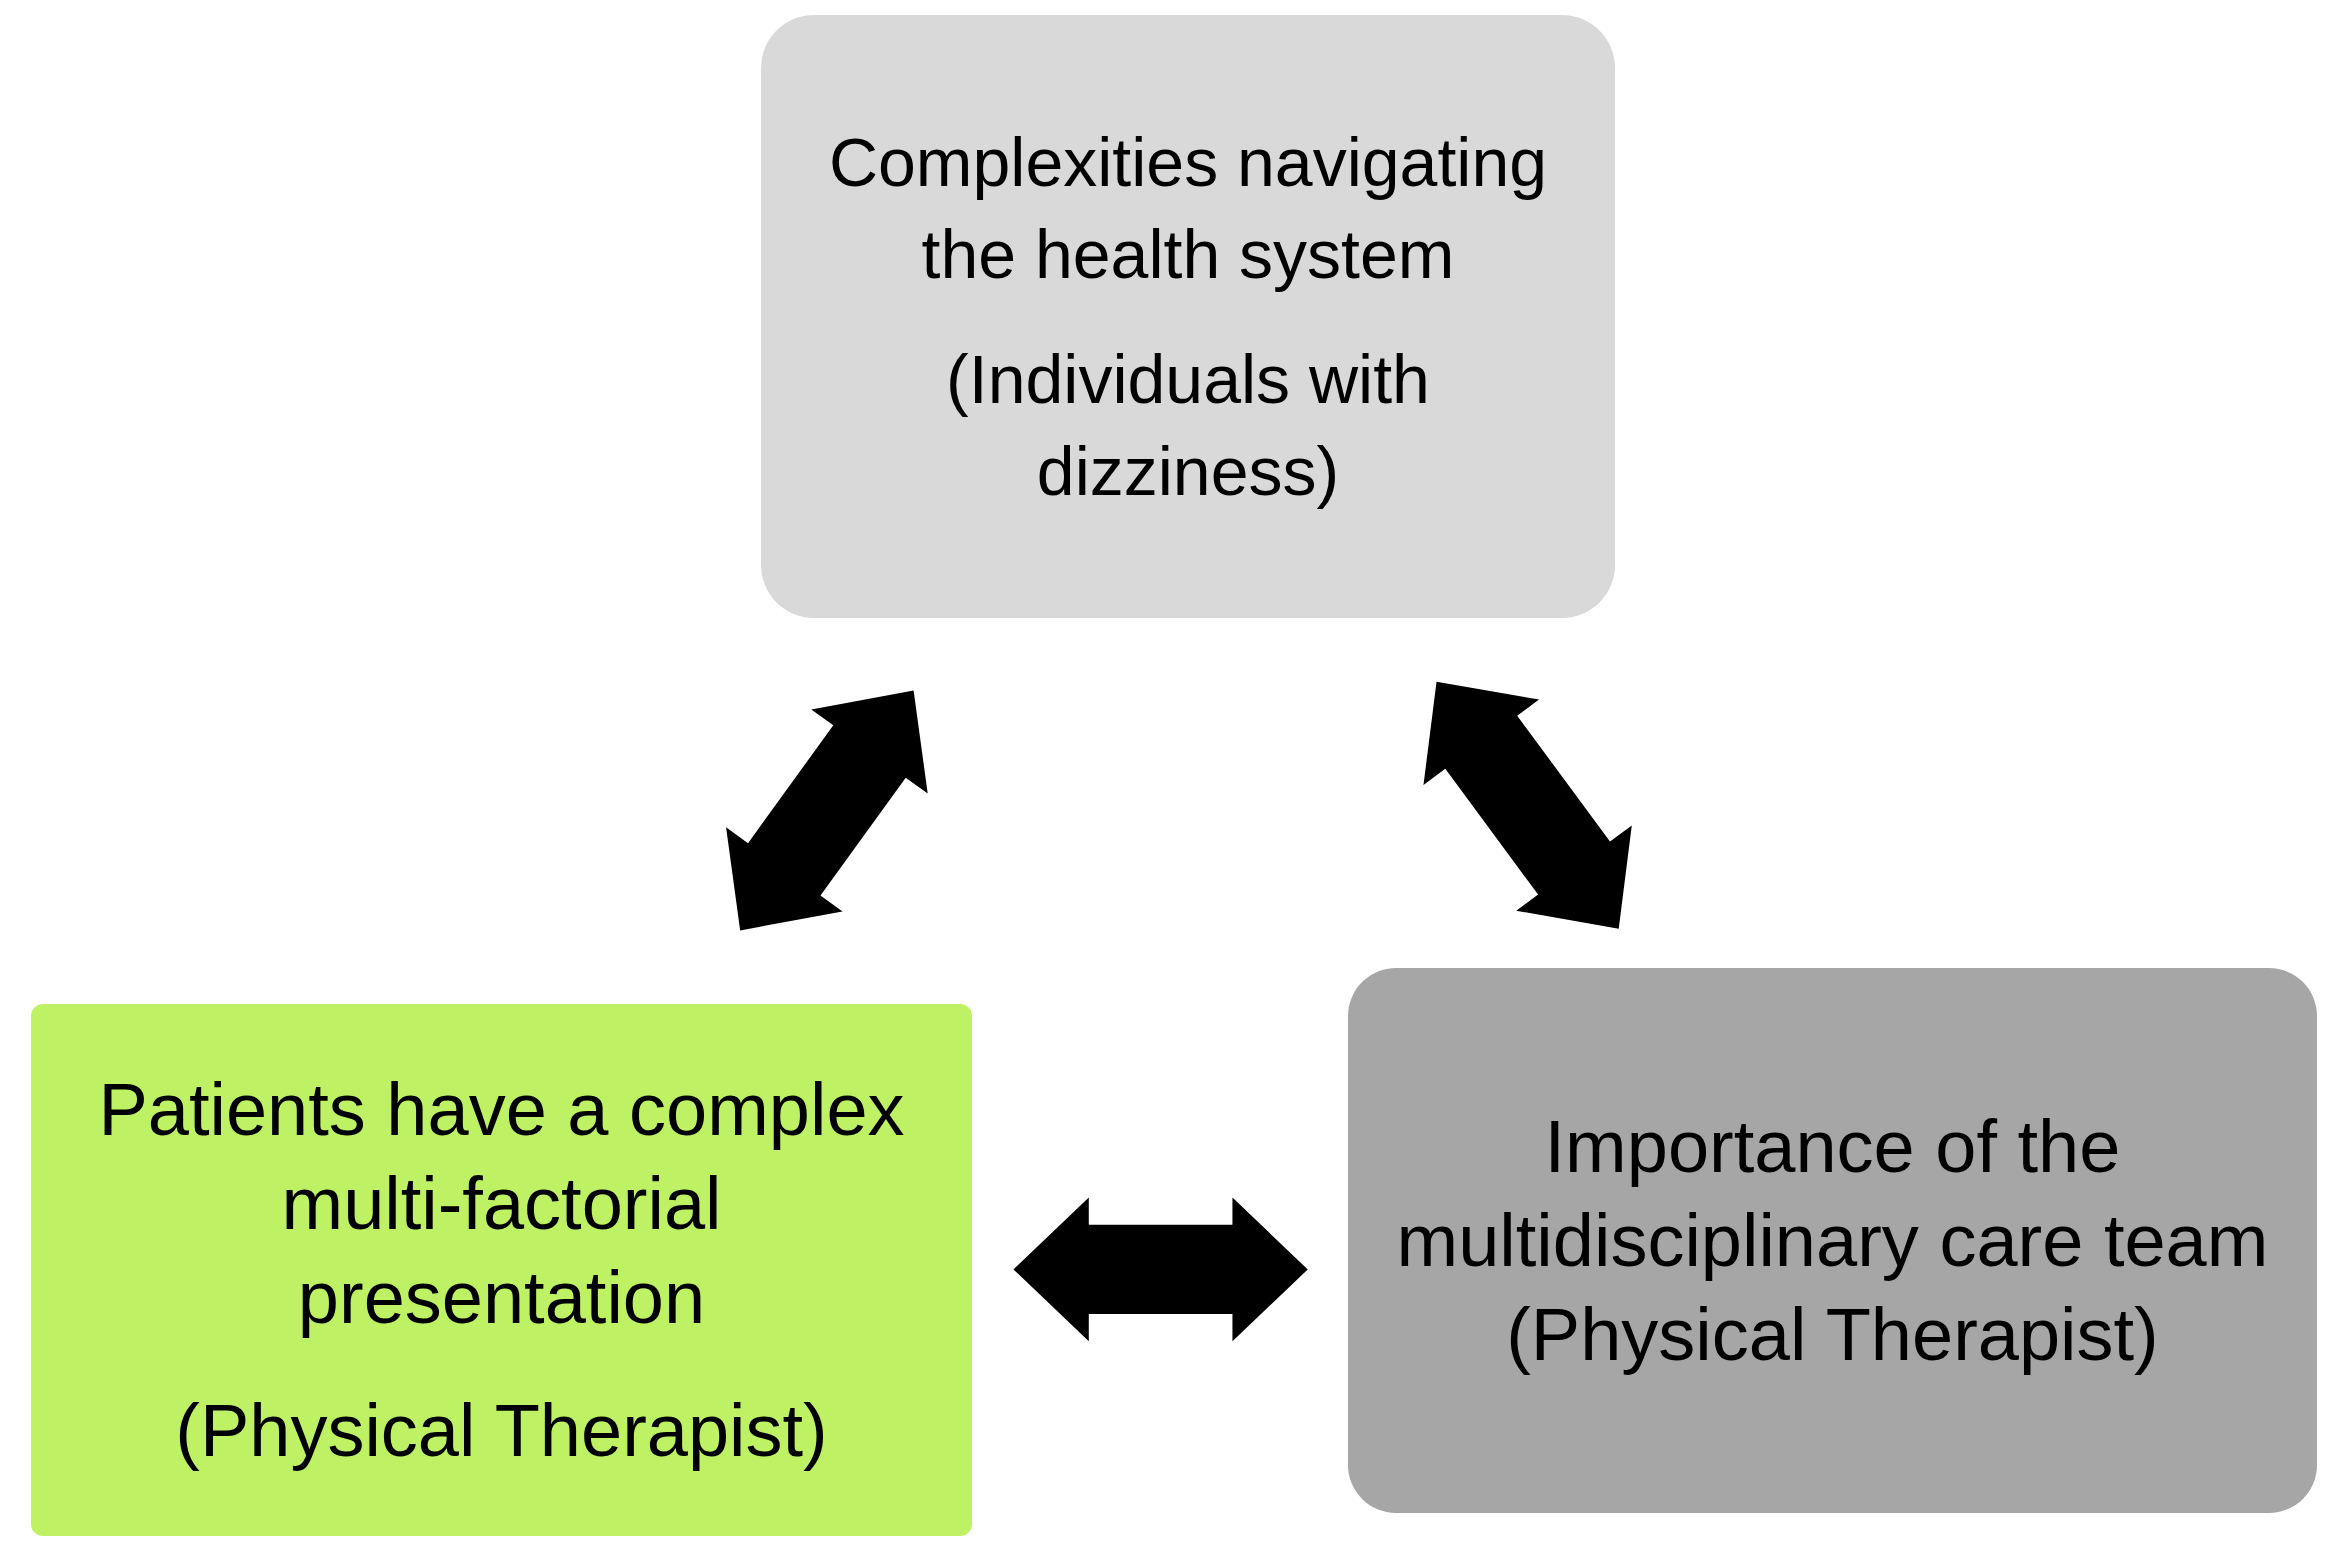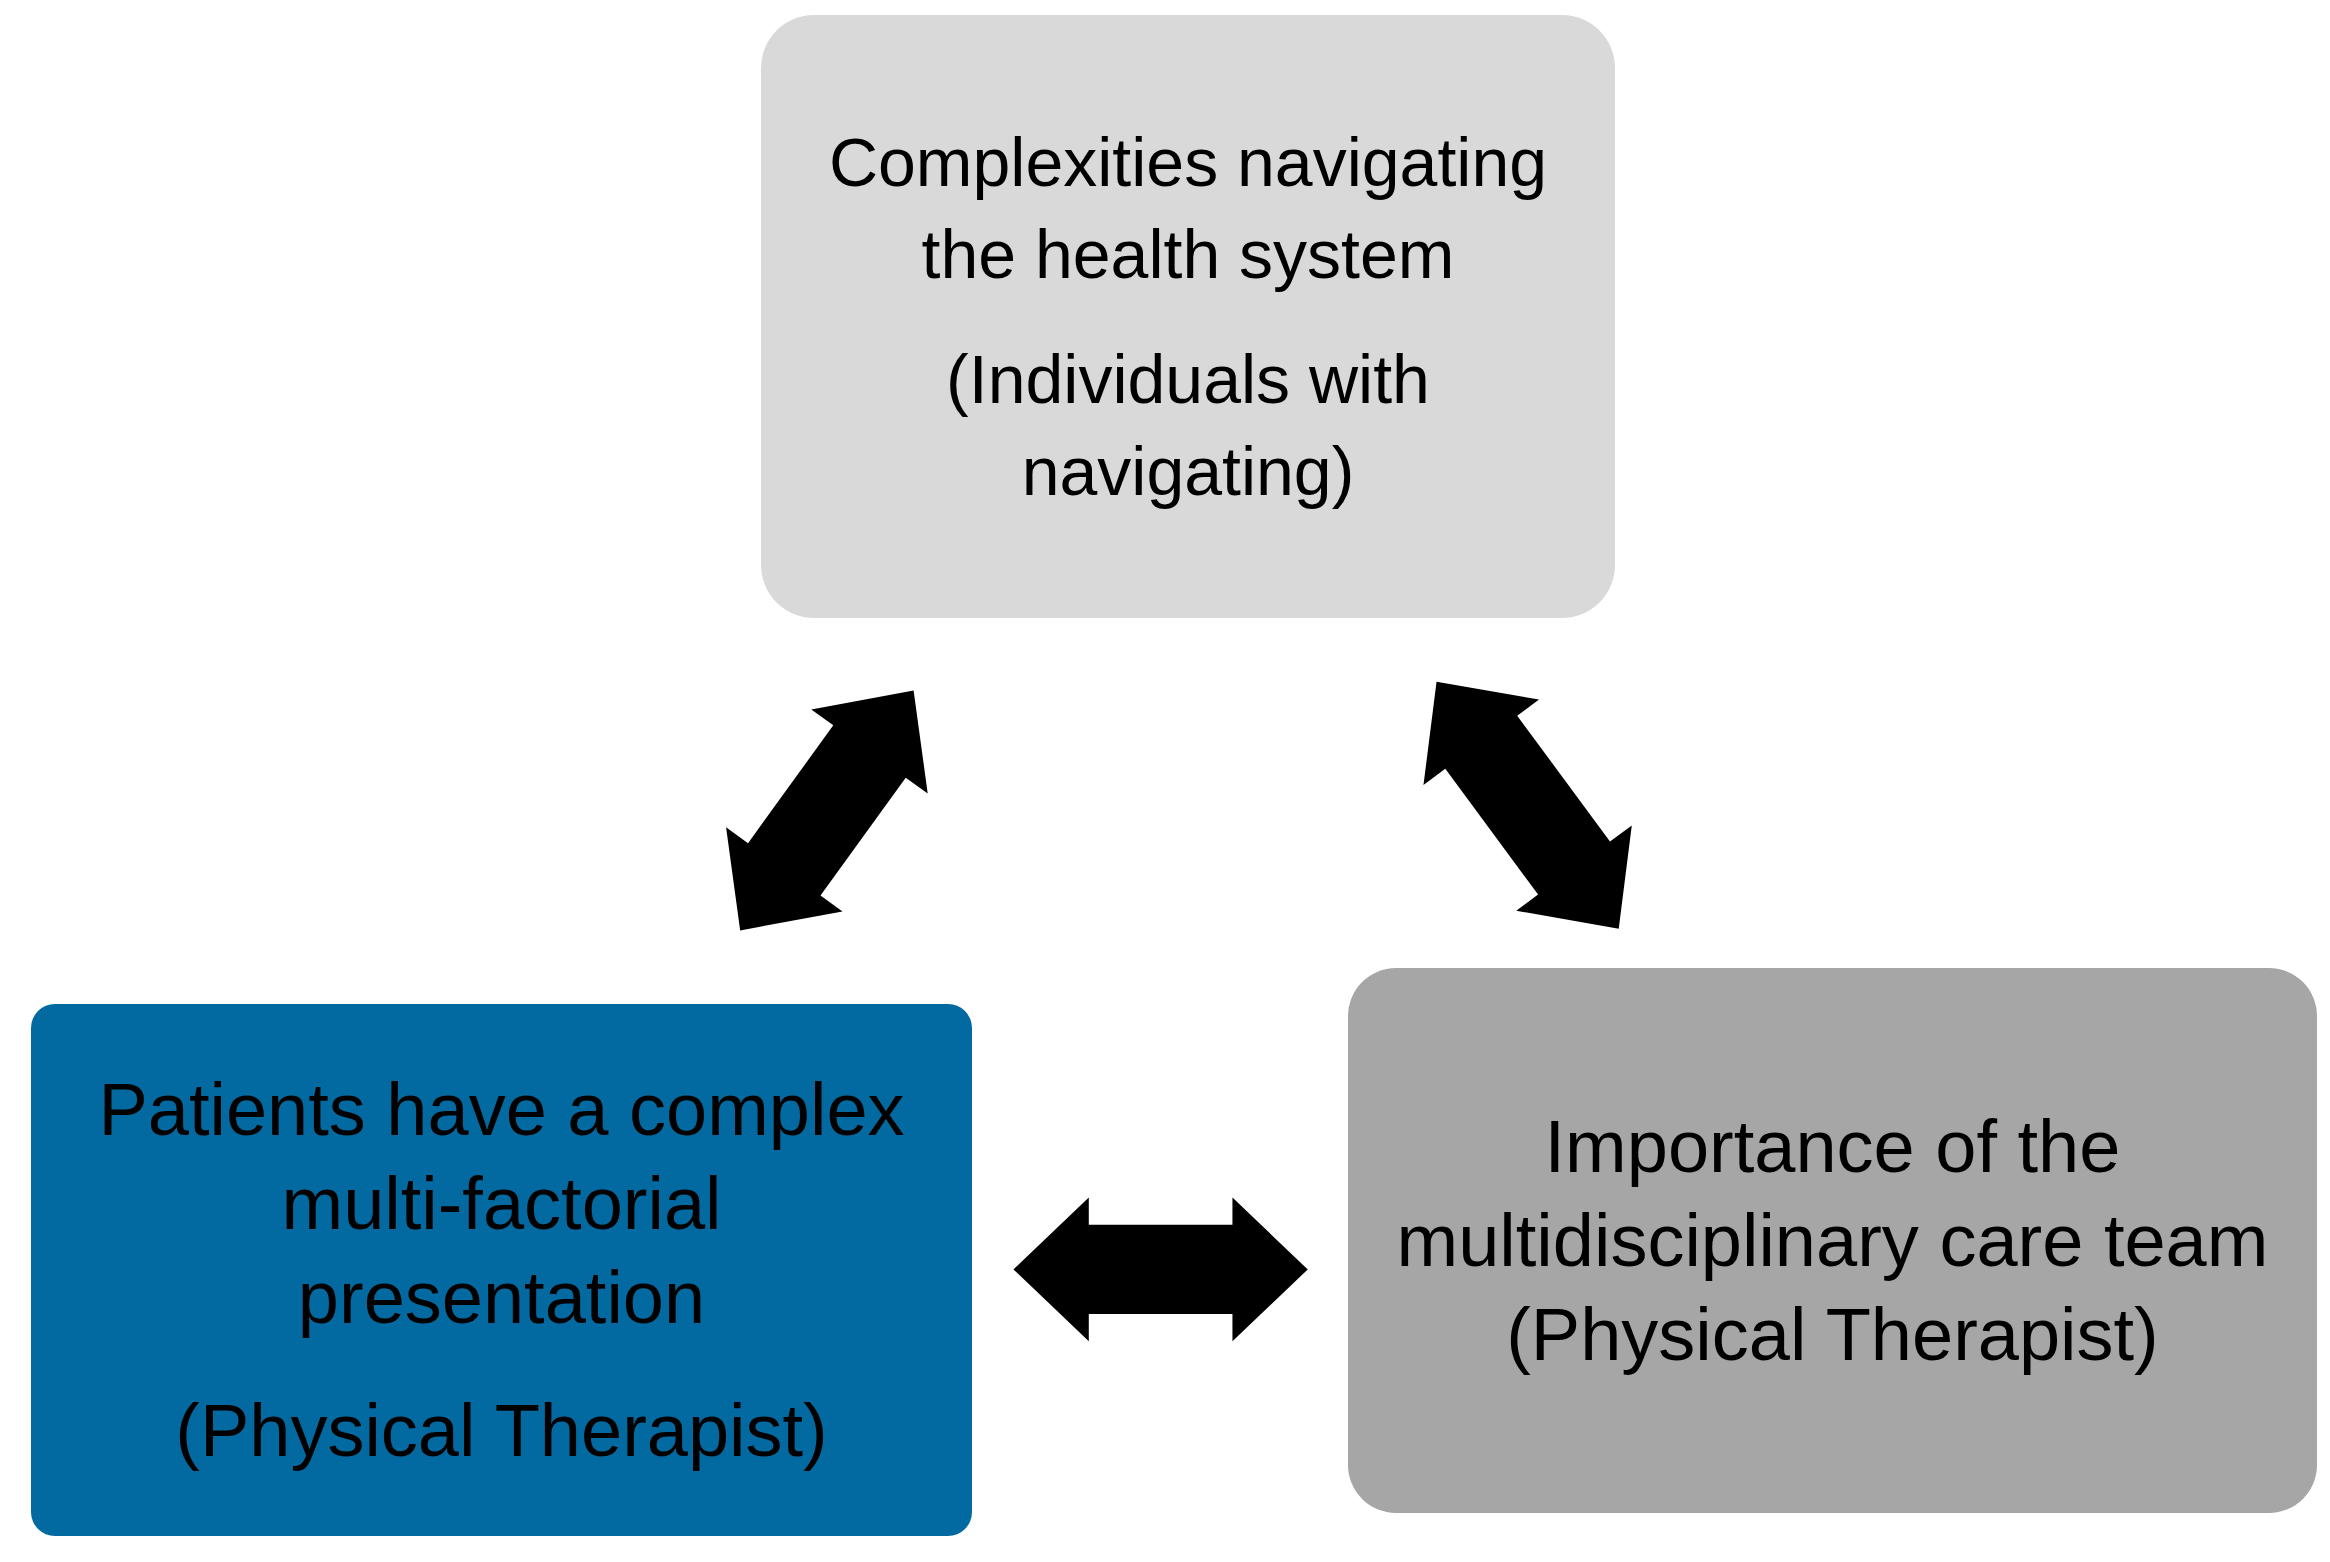--- a/index.html
+++ b/index.html
@@ -45,24 +45,24 @@
   <svg class="arrow-layer" viewBox="0 0 2660 1784" xmlns="http://www.w3.org/2000/svg">
     <polygon points="845.0,1062.0 961.8,1040.3 936.7,1022.2 1034.0,887.6 1059.1,905.7 1043.0,788.0 926.2,809.7 951.3,827.8 854.0,962.4 828.9,944.3" fill="#000000"></polygon>
     <polygon points="1640.0,778.0 1625.1,895.9 1650.0,877.5 1755.9,1021.1 1731.0,1039.5 1848.0,1060.0 1862.9,942.1 1838.0,960.5 1732.1,816.9 1757.0,798.5" fill="#000000"></polygon>
     <polygon points="1157.0,1449.0 1243.0,1531.0 1243.0,1500.0 1407.0,1500.0 1407.0,1531.0 1493.0,1449.0 1407.0,1367.0 1407.0,1398.0 1243.0,1398.0 1243.0,1367.0" fill="#000000"></polygon>
   </svg>
 
   <div class="node" style="left: 761px; top: 15px; width: 854px; height: 603px; border-radius: 53px; background: rgb(217, 217, 217); font-size: 68px; line-height: 92px; color: rgb(0, 0, 0);">
     <div class="para">Complexities navigating
 the health system</div>
     <div class="para" style="margin-top: 33px;">(Individuals with
-navigating)</div>
+dizziness)</div>
   </div>
 
-  <div class="node" style="left: 31px; top: 1004px; width: 941px; height: 532px; border-radius: 24px; background: #0369a1; font-size: 74px; line-height: 94px; color: rgb(0, 0, 0);">
+  <div class="node" style="left: 31px; top: 1004px; width: 941px; height: 532px; border-radius: 12px; background: #bef264; font-size: 74px; line-height: 94px; color: rgb(0, 0, 0);">
     <div class="para">Patients have a complex
 multi-factorial
 presentation</div>
     <div class="para" style="margin-top: 39px;">(Physical Therapist)</div>
   </div>
 
   <div class="node" style="left: 1348px; top: 968px; width: 969px; height: 545px; border-radius: 48px; background: rgb(166, 166, 166); font-size: 74px; line-height: 94px; color: rgb(0, 0, 0);">
     <div class="para">Importance of the
 multidisciplinary care team
 (Physical Therapist)</div>

